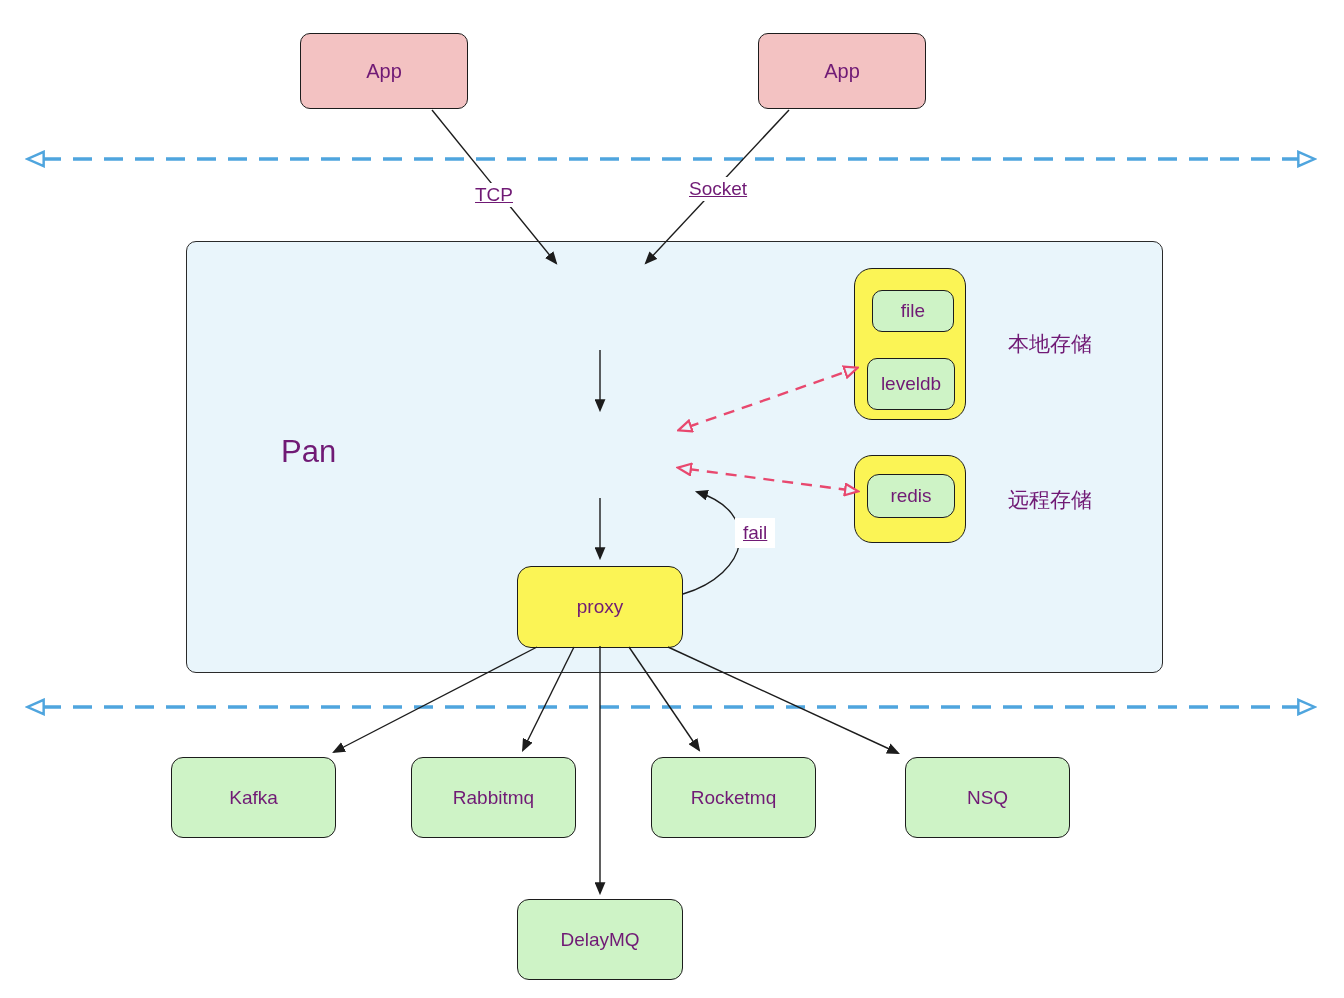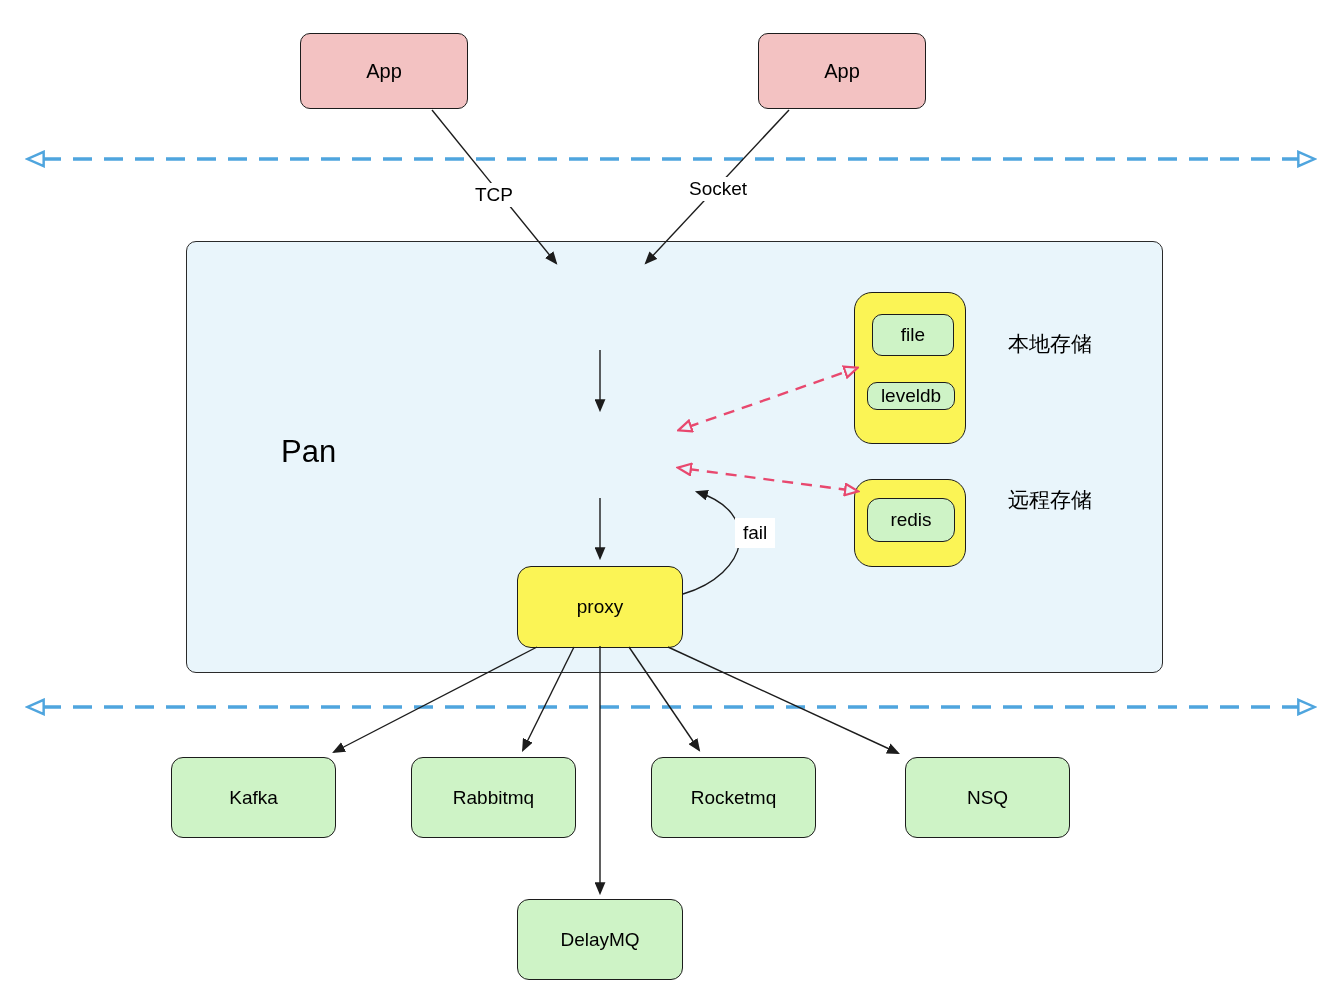--- a/index.html
+++ b/index.html
@@ -1,36 +1,36 @@
 <!DOCTYPE html>
 <html><head>
 <meta charset="utf-8">
 <style>
   html,body{margin:0;padding:0;background:#ffffff;}
   #canvas{
     position:relative;width:1344px;height:998px;background:#ffffff;overflow:hidden;
-    font-family:"Liberation Sans","DejaVu Sans",sans-serif;color:#000000;
+    font-family:"Liberation Sans","DejaVu Sans",sans-serif;color:#701a75;
   }
   .box{
     position:absolute;display:flex;align-items:center;justify-content:center;
     border:1.5px solid #1c1c1c;box-sizing:border-box;font-size:19px;
   }
   .app{background:#F3C2C2;border-radius:10px;width:168px;height:76px;font-size:20px;}
   .node{background:#FBF455;border-radius:14px;width:166px;height:82px;z-index:2;}
-  .store-group{background:#FBF455;border-radius:18px;z-index:2;margin-top:24px;}
+  .store-group{background:#FBF455;border-radius:18px;z-index:2;}
   .store-item{position:absolute;background:#CEF3C6;border-radius:10px;display:flex;align-items:center;justify-content:center;border:1.5px solid #1c1c1c;box-sizing:border-box;font-size:19px;}
   .queue{background:#CEF3C6;border-radius:12px;width:165px;height:81px;z-index:2;}
   .pan{
     position:absolute;left:186px;top:241px;width:977px;height:432px;
     background:#E9F5FB;border:1.5px solid #2a2a2a;border-radius:10px;box-sizing:border-box;z-index:1;
   }
   .pan-title{position:absolute;left:281px;top:434px;font-size:31px;z-index:2;}
   .cn-caption{position:absolute;font-size:21px;z-index:2;white-space:nowrap;}
   .edge-label{
-    position:absolute;background:#ffffff;padding:1px 5px;font-size:19px;z-index:6;white-space:nowrap;
+    position:absolute;background:#ffffff;padding:1px 5px;font-size:19px;z-index:6;white-space:nowrap;text-decoration:underline;
   }
   #wires{position:absolute;left:0;top:0;width:1344px;height:998px;z-index:5;pointer-events:none;}
 </style>
 </head>
 <body>
 
 <div id="canvas">
 
   <div class="box app" style="left:300px;top:33px;">
     <span>App</span>
@@ -43,21 +43,21 @@
   <div class="pan-title">Pan</div>
 
   <div class="box node" style="left:517px;top:566px;">
     <span>proxy</span>
   </div>
 
   <div class="box store-group" style="left:854px;top:268px;width:112px;height:152px;">
     <div class="store-item" style="left:17px;top:21px;width:82px;height:42px;">
       <span>file</span>
     </div>
-    <div class="store-item" style="left:12px;top:89px;width:88px;height:28px;">
+    <div class="store-item" style="left:12px;top:89px;width:88px;height:52px;">
       <span>leveldb</span>
     </div>
   </div>
   <div class="cn-caption" style="left:1008px;top:330px;">本地存储</div>
 
   <div class="box store-group" style="left:854px;top:455px;width:112px;height:88px;">
     <div class="store-item" style="left:12px;top:18px;width:88px;height:44px;border-radius:12px;">
       <span>redis</span>
     </div>
   </div>

